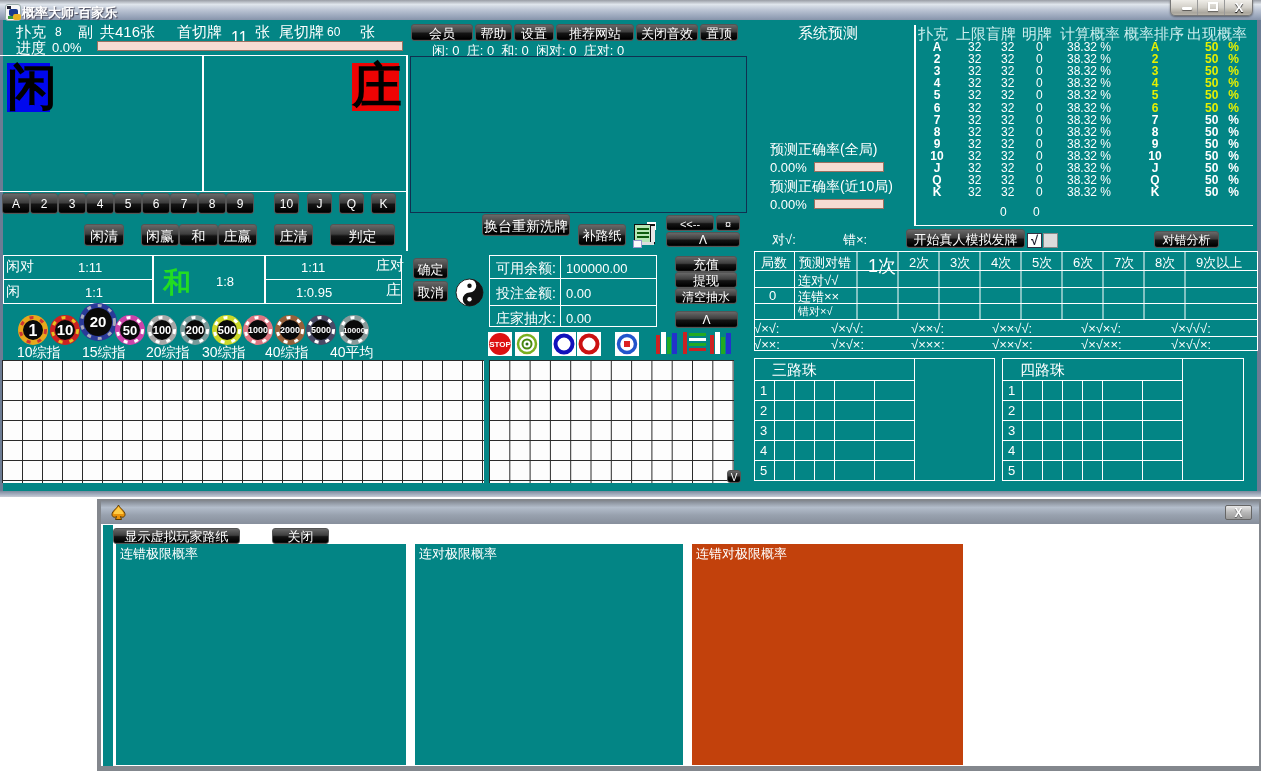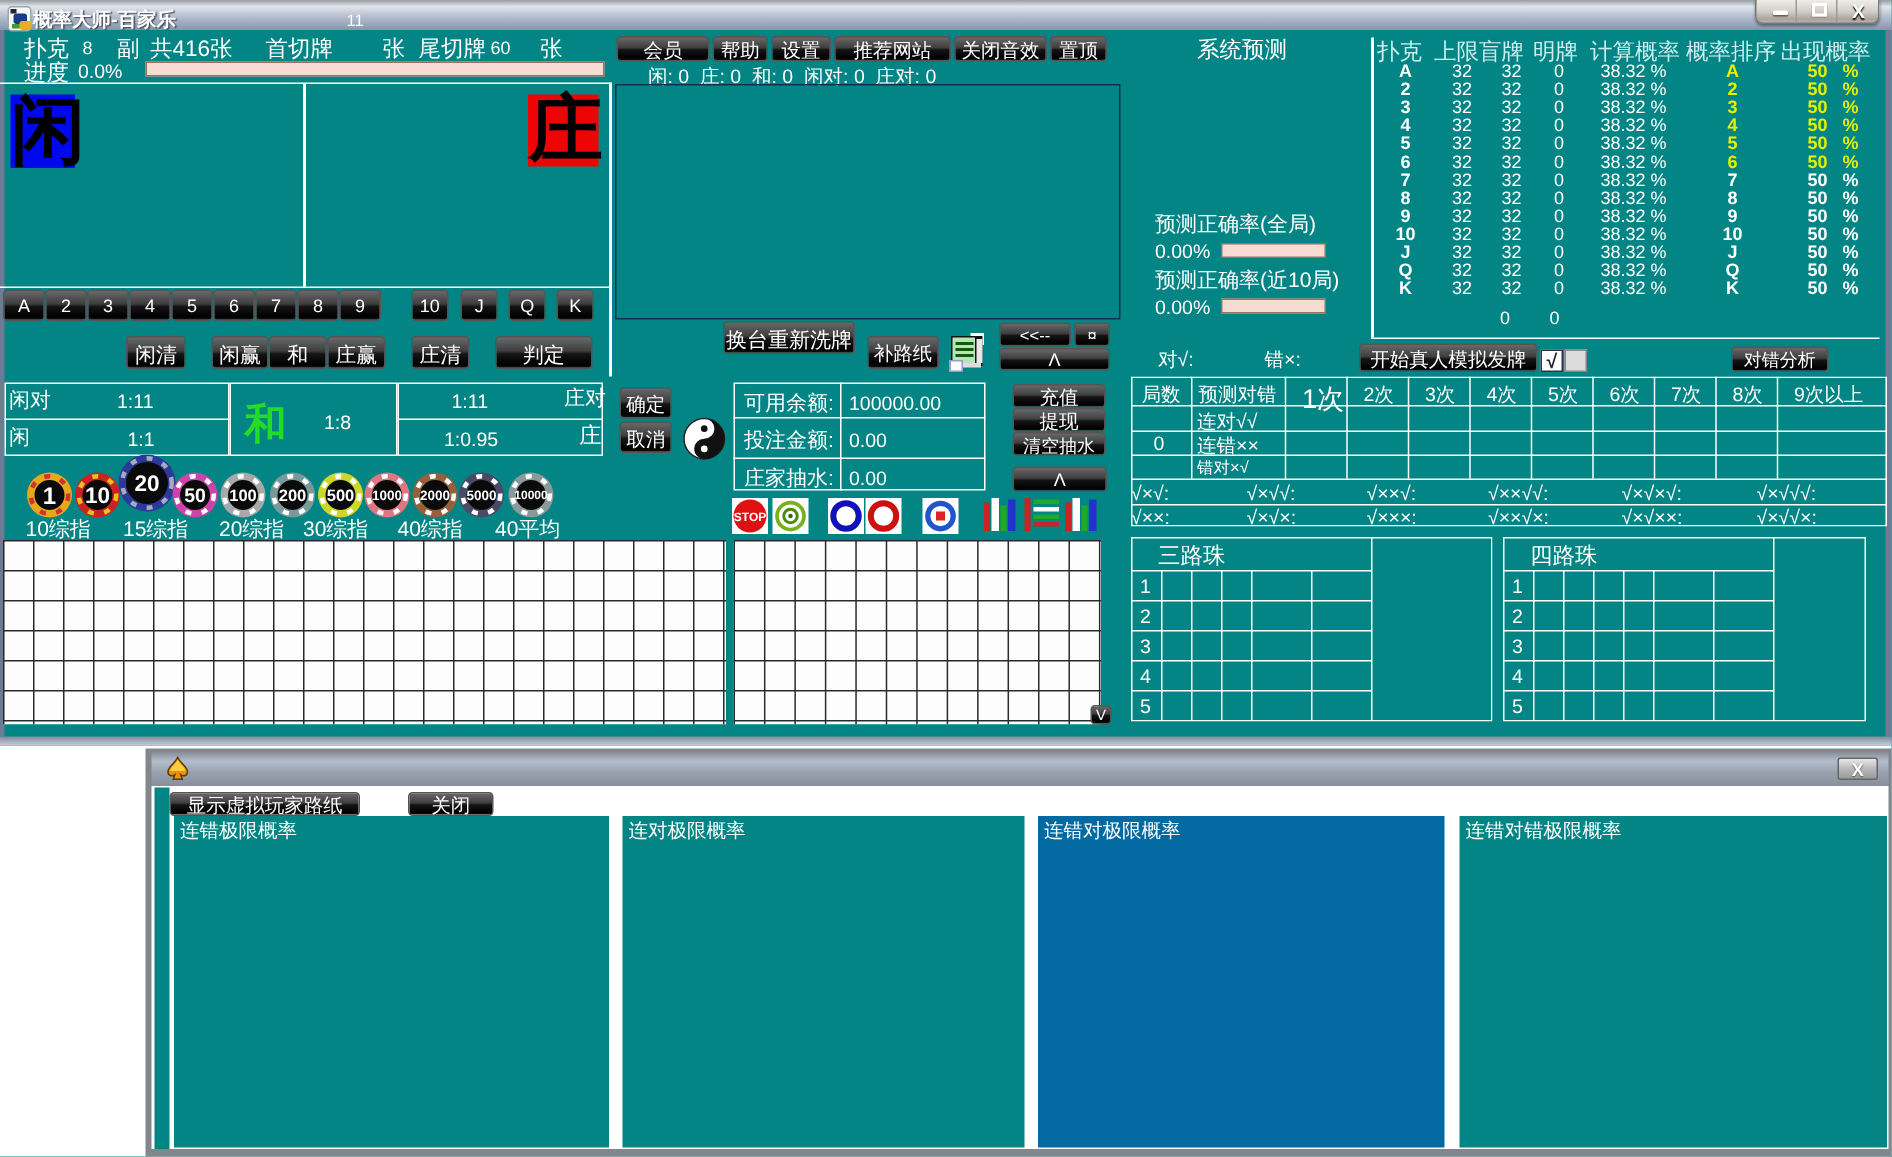--- a/index.html
+++ b/index.html
@@ -27,21 +27,21 @@
 <div class="abs" style="left:53px;top:0;width:1px;height:15px;background:#999"></div>
 <div class="abs" style="left:37px;top:2px;width:10px;height:9px;border:2px solid #fff;box-sizing:border-box;box-shadow:0 1px 1px #00000066"></div>
 <div class="abs" style="left:60px;top:1px;width:16px;height:13px;color:#fff;font-weight:bold;font-size:13px;line-height:13px;text-align:center;text-shadow:0 1px 1px #000">X</div>
 </div>
 </div>
 <div class="wt" style="left:16px;top:23px;font-size:15px">扑克</div>
 <div class="wt" style="left:55px;top:25px;font-size:12px">8</div>
 <div class="wt" style="left:78px;top:23px;font-size:15px">副</div>
 <div class="wt" style="left:100px;top:23px;font-size:15px">共416张</div>
 <div class="wt" style="left:177px;top:23px;font-size:15px">首切牌</div>
-<div class="wt" style="left:231px;top:8px;font-size:11px">11</div>
+<div class="wt" style="left:231px;top:29px;font-size:16px">11</div>
 <div class="wt" style="left:255px;top:23px;font-size:15px">张</div>
 <div class="wt" style="left:279px;top:23px;font-size:15px">尾切牌</div>
 <div class="wt" style="left:327px;top:25px;font-size:12px">60</div>
 <div class="wt" style="left:360px;top:23px;font-size:15px">张</div>
 <div class="wt" style="left:16px;top:39px;font-size:15px">进度</div>
 <div class="wt" style="left:52px;top:40px;font-size:13px">0.0%</div>
 <div class="abs" style="left:97px;top:41px;width:306px;height:10px;background:#f6dcd2;border:1px solid #9a7060;box-sizing:border-box"></div>
 <div class="wline" style="left:0;top:55px;width:407px;height:1px"></div>
 <div class="abs" style="left:7px;top:63px;width:43px;height:49px;background:#0008ee">
         <div style="color:#000;font-size:50px;line-height:48px;text-align:center;font-weight:bold">闲</div>
@@ -492,20 +492,17 @@
 <div class="abs" style="left:4px;top:25px;width:1158px;height:242px;background:#fff">
 <div class="abs" style="left:2px;top:1px;width:10px;height:241px;background:#038585"></div>
 <div class="bb" style="left:12px;top:4px;width:127px;height:16px;font-size:13px;line-height:16px">显示虚拟玩家路纸</div>
 <div class="bb" style="left:171px;top:4px;width:57px;height:16px;font-size:13px;line-height:16px">关闭</div>
 <div class="abs" style="left:15px;top:20px;width:290px;height:221px;background:#038585">
           <div class="wt" style="left:4px;top:1px;font-size:13px">连错极限概率</div>
         </div>
 <div class="abs" style="left:314px;top:20px;width:268px;height:221px;background:#038585">
           <div class="wt" style="left:4px;top:1px;font-size:13px">连对极限概率</div>
         </div>
-<div class="abs" style="left:591px;top:20px;width:271px;height:221px;background:#0369a1">
+<div class="abs" style="left:591px;top:20px;width:271px;height:221px;background:#c2410c">
           <div class="wt" style="left:4px;top:1px;font-size:13px">连错对极限概率</div>
         </div>
-<div class="abs" style="left:872px;top:20px;width:285px;height:221px;background:#038585">
-          <div class="wt" style="left:4px;top:1px;font-size:13px">连错对错极限概率</div>
-        </div>
 </div>
 </div>
 </div>
 </body></html>

